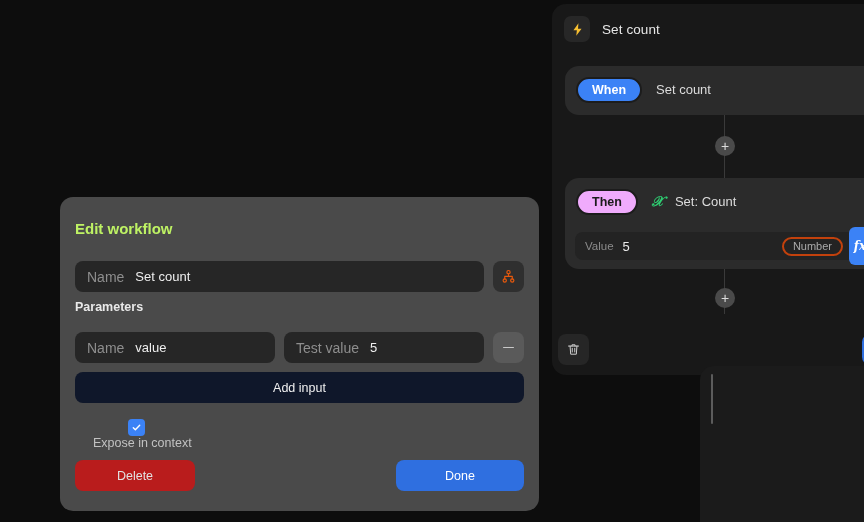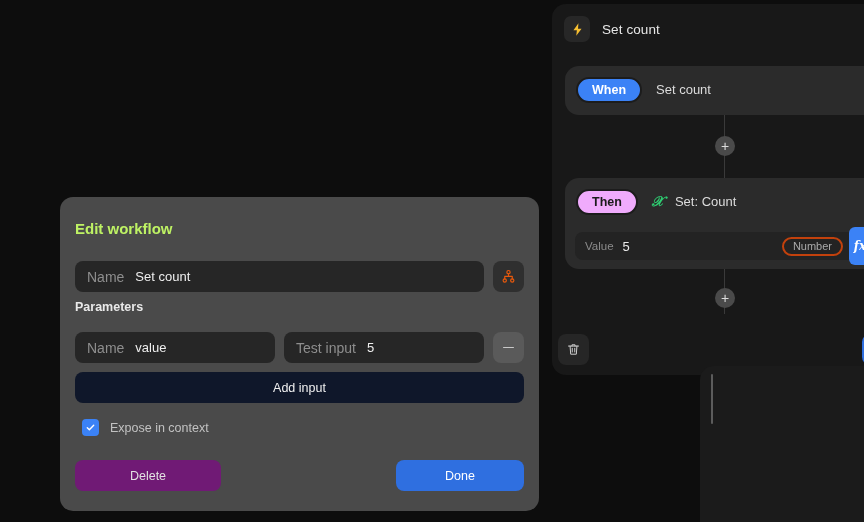--- a/index.html
+++ b/index.html
@@ -174,32 +174,32 @@
   .add-input-btn {
     position: absolute; left: 31px; top: 372px;
     width: 449px; height: 31px; border-radius: 8px;
     background: #0f172a;
     display: flex; align-items: center; justify-content: center;
     color: #f0f0f0; font-size: 12.5px; cursor: pointer;
   }
 
   .expose-row {
     position: absolute; left: 38px; top: 419px;
-    display: flex; align-items: center; cursor: pointer;
+    display: flex; align-items: center; cursor: pointer; flex-direction: column;
   }
   .cbox {
     width: 17px; height: 17px; border-radius: 4px; background: #3b82f6;
     display: flex; align-items: center; justify-content: center;
   }
   .expose-label { margin-left: 11px; color: #c2c2c2; font-size: 12.5px; }
 
   .delete-btn {
     position: absolute; left: 31px; top: 460px;
-    width: 146px; height: 31px; border-radius: 8px;
-    background: #701a75;
+    width: 120px; height: 31px; border-radius: 8px;
+    background: #b91c1c;
     display: flex; align-items: center; justify-content: center;
     color: #e2e2e2; font-size: 12.5px; cursor: pointer;
   }
   .done-btn {
     position: absolute; left: 352px; top: 460px;
     width: 128px; height: 31px; border-radius: 8px;
     background: #2f6fe0;
     display: flex; align-items: center; justify-content: center;
     color: #ffffff; font-size: 12.5px; cursor: pointer;
   }
@@ -298,21 +298,21 @@
   </div>
 
   <div class="params-label">Parameters</div>
 
   <div class="param-row">
     <div class="field">
       <span class="field-key">Name</span>
       <span class="field-val">value</span>
     </div>
     <div class="field">
-      <span class="field-key">Test input</span>
+      <span class="field-key">Test value</span>
       <span class="field-val">5</span>
     </div>
     <div class="sq-btn sq-btn-minus">
       <span class="minus-glyph"></span>
     </div>
   </div>
 
   <div class="add-input-btn">Add input</div>
 
   <div class="expose-row">

